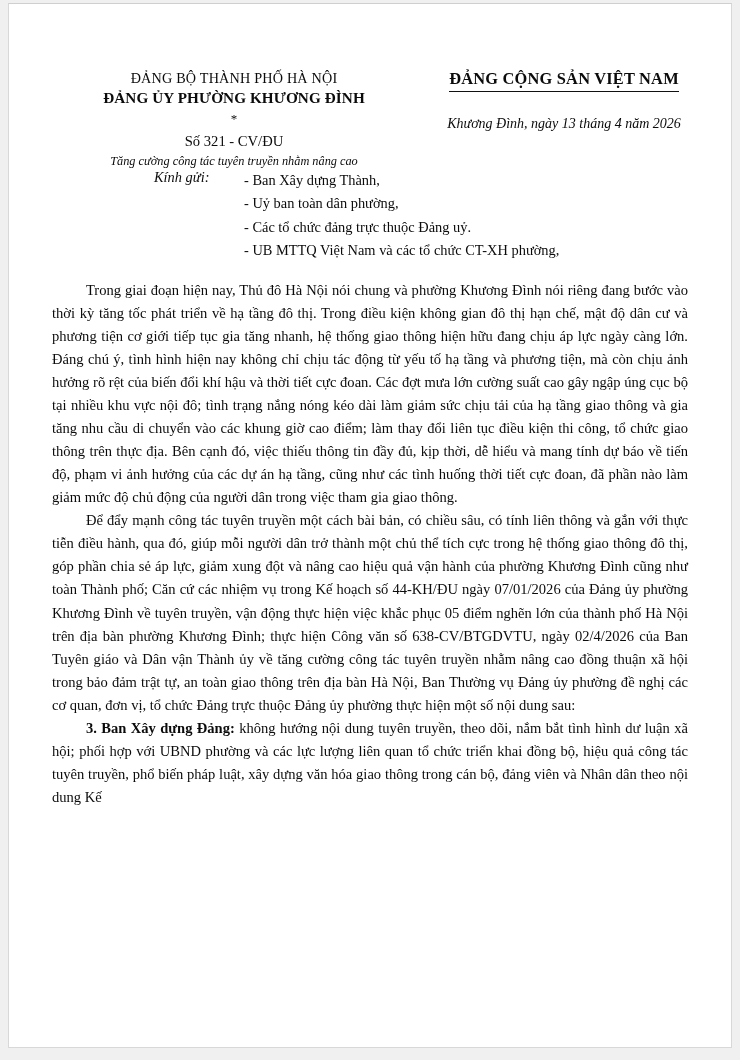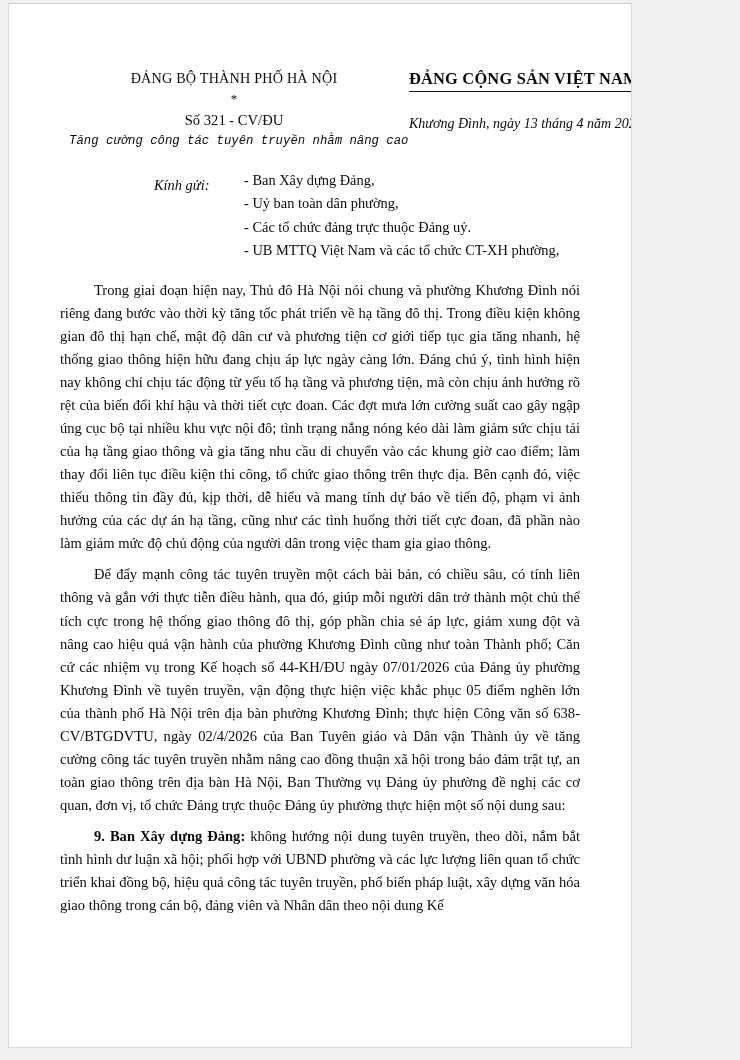--- a/index.html
+++ b/index.html
@@ -13,21 +13,21 @@
     height: 1060px;
     overflow: hidden;
     font-family: "Liberation Serif", "DejaVu Serif", serif;
     color: #0b0b0b;
   }
 
   .page {
     position: absolute;
     left: 8px;
     top: 3px;
-    width: 624px;
+    width: 724px;
     height: 1045px;
     background: #ffffff;
     border: 1px solid #d8d8d8;
     border-top: 1px solid #cfcfcf;
     box-sizing: border-box;
     overflow: hidden;
     padding-left: 8px;
   }
 
   .content {
@@ -50,20 +50,21 @@
     left: 60px;
     top: 65px;
     width: 330px;
     text-align: center;
   }
   .hdr-right {
     position: absolute;
     left: 400px;
     top: 65px;
     width: 310px;
+    text-align: center;
   }
 
   .org-line1 {
     font-size: 14.2px;
     letter-spacing: 0.2px;
     line-height: 1.32;
     white-space: nowrap;
   }
   .org-line2 {
     font-size: 15.2px;
@@ -82,21 +83,21 @@
     line-height: 1.5;
     margin-top: 2px;
     white-space: nowrap;
   }
   .subject {
     font-style: italic;
     font-size: 12.3px;
     line-height: 1.42;
     margin-top: 1px;
   }
-  .subject div { white-space: nowrap; font-family: Liberation Mono, monospace; }
+  .subject div { white-space: nowrap; }
 
   .nation {
     font-size: 16.4px;
     font-weight: bold;
     letter-spacing: 0.2px;
     display: inline-block;
     border-bottom: 1.6px solid #111;
     padding-bottom: 2px;
     white-space: nowrap;
   }
@@ -110,79 +111,80 @@
   
   .recipients {
     position: relative;
     margin: 10px 0 0 0;
     padding-left: 145px;
     font-size: 14.4px;
   }
   .recip-label {
     position: absolute;
     left: 145px;
-    top: 8px;
+    top: 0;
     font-style: italic;
     font-size: 14.4px;
   }
   .recip-list {
     margin-left: 90px;
     line-height: 1.63;
   }
   .recip-list div { white-space: nowrap; }
 
   
   .body-text {
     margin: 16px 43px 0 43px;
     font-size: 14.55px;
     line-height: 1.585;
     text-align: justify;
     text-justify: inter-word;
     hyphens: none;
   }
   .body-text p {
-    margin: 8px;
+    margin: 0;
     text-indent: 34px;
   }
   .body-text b { font-weight: bold; }
 </style>
 </head>
 <body>
 
 <div class="page">
   <div class="content">
 
     <div class="header">
 
       <div class="hdr-left">
         <div class="org-line1">ĐẢNG BỘ THÀNH PHỐ HÀ NỘI</div>
+        <div class="org-line2">ĐẢNG ỦY PHƯỜNG KHƯƠNG ĐÌNH</div>
         <div class="star">*</div>
         <div class="doc-number">Số 321 - CV/ĐU</div>
         <div class="subject">
           <div>Tăng cường công tác tuyên truyền nhằm nâng cao</div>
         </div>
       </div>
 
       <div class="hdr-right">
         <div class="nation">ĐẢNG CỘNG SẢN VIỆT NAM</div>
         <div class="place-date">Khương Đình, ngày 13  tháng 4 năm 2026</div>
       </div>
 
     </div>
 
     <div class="recipients">
       <span class="recip-label">Kính gửi:</span>
       <div class="recip-list">
-        <div>- Ban Xây dựng Đảng,</div>
+        <div>- Ban Xây dựng Thành,</div>
         <div>- Uỷ ban toàn dân phường,</div>
         <div>- Các tổ chức đảng trực thuộc Đảng uỷ.</div>
         <div>- UB MTTQ Việt Nam và các tổ chức CT-XH phường,</div>
       </div>
     </div>
 
     <div class="body-text">
       <p>Trong giai đoạn hiện nay, Thủ đô Hà Nội nói chung và phường Khương Đình nói riêng đang bước vào thời kỳ tăng tốc phát triển về hạ tầng đô thị. Trong điều kiện không gian đô thị hạn chế, mật độ dân cư và phương tiện cơ giới tiếp tục gia tăng nhanh, hệ thống giao thông hiện hữu đang chịu áp lực ngày càng lớn. Đáng chú ý, tình hình hiện nay không chỉ chịu tác động từ yếu tố hạ tầng và phương tiện, mà còn chịu ảnh hưởng rõ rệt của biến đổi khí hậu và thời tiết cực đoan. Các đợt mưa lớn cường suất cao gây ngập úng cục bộ tại nhiều khu vực nội đô; tình trạng nắng nóng kéo dài làm giảm sức chịu tải của hạ tầng giao thông và gia tăng nhu cầu di chuyển vào các khung giờ cao điểm; làm thay đổi liên tục điều kiện thi công, tổ chức giao thông trên thực địa. Bên cạnh đó, việc thiếu thông tin đầy đủ, kịp thời, dễ hiểu và mang tính dự báo về tiến độ, phạm vi ảnh hưởng của các dự án hạ tầng, cũng như các tình huống thời tiết cực đoan, đã phần nào làm giảm mức độ chủ động của người dân trong việc tham gia giao thông.</p>
       <p>Để đẩy mạnh công tác tuyên truyền một cách bài bản, có chiều sâu, có tính liên thông và gắn với thực tiễn điều hành, qua đó, giúp mỗi người dân trở thành một chủ thể tích cực trong hệ thống giao thông đô thị, góp phần chia sẻ áp lực, giảm xung đột và nâng cao hiệu quả vận hành của phường Khương Đình cũng như toàn Thành phố; Căn cứ các nhiệm vụ trong Kế hoạch số 44-KH/ĐU ngày 07/01/2026 của Đảng ủy phường Khương Đình về tuyên truyền, vận động thực hiện việc khắc phục 05 điểm nghẽn lớn của thành phố Hà Nội trên địa bàn phường Khương Đình; thực hiện Công văn số 638-CV/BTGDVTU, ngày 02/4/2026 của Ban Tuyên giáo và Dân vận Thành ủy về tăng cường công tác tuyên truyền nhằm nâng cao đồng thuận xã hội trong bảo đảm trật tự, an toàn giao thông trên địa bàn Hà Nội, Ban Thường vụ Đảng ủy phường đề nghị các cơ quan, đơn vị, tổ chức Đảng trực thuộc Đảng ủy phường thực hiện một số nội dung sau:</p>
-      <p><b>9. Ban Xây dựng Đảng:</b><span> không hướng nội dung tuyên truyền, theo dõi, nắm bắt tình hình dư luận xã hội; phối hợp với UBND phường và các lực lượng liên quan tổ chức triển khai đồng bộ, hiệu quả công tác tuyên truyền, phổ biến pháp luật, xây dựng văn hóa giao thông trong cán bộ, đảng viên và Nhân dân theo nội dung Kế</span></p>
+      <p><b>3. Ban Xây dựng Đảng:</b><span> không hướng nội dung tuyên truyền, theo dõi, nắm bắt tình hình dư luận xã hội; phối hợp với UBND phường và các lực lượng liên quan tổ chức triển khai đồng bộ, hiệu quả công tác tuyên truyền, phổ biến pháp luật, xây dựng văn hóa giao thông trong cán bộ, đảng viên và Nhân dân theo nội dung Kế</span></p>
     </div>
 
   </div>
 </div>
 
 </body></html>

